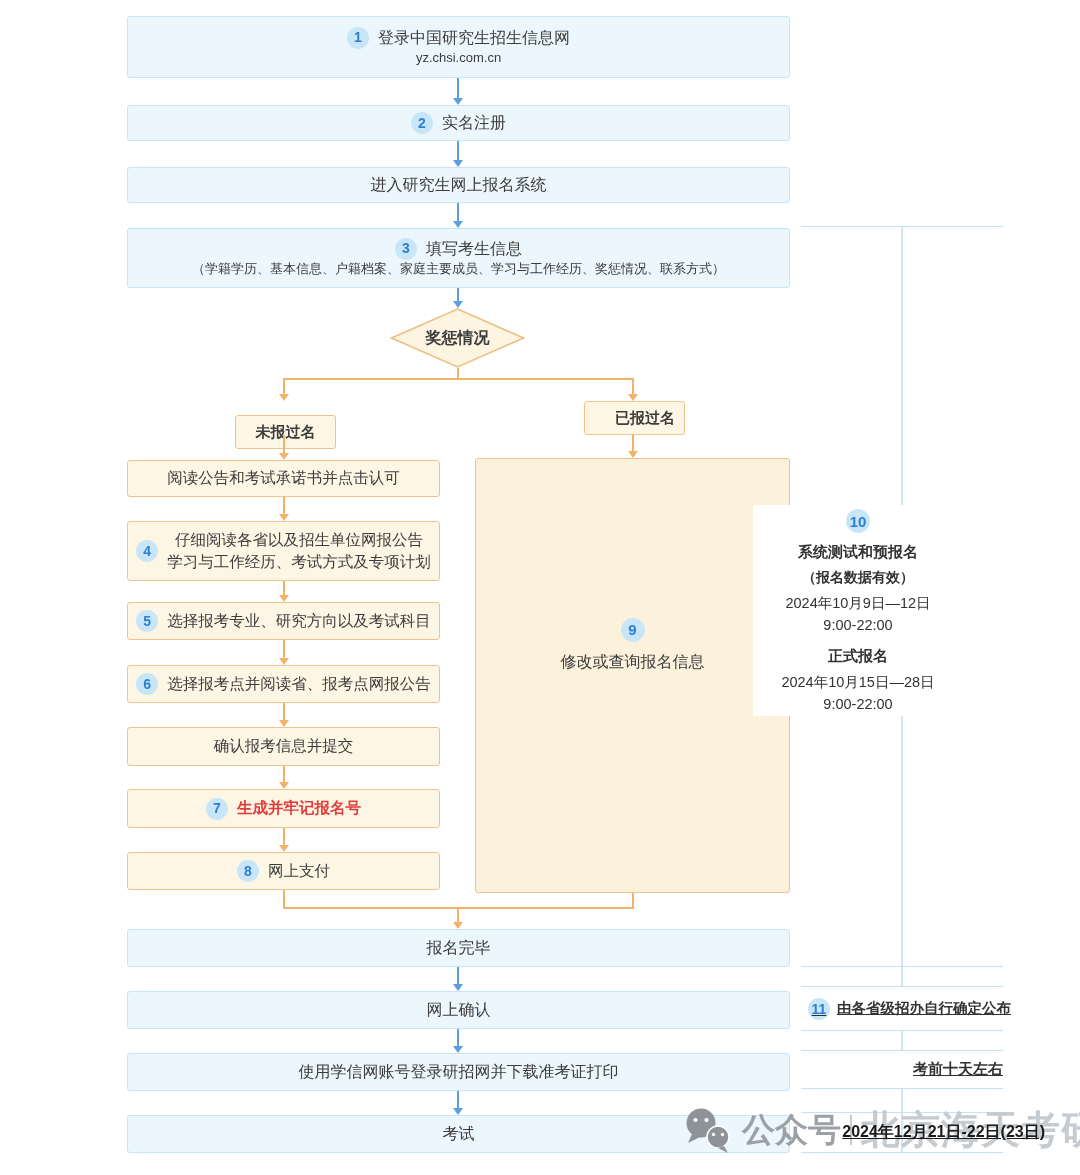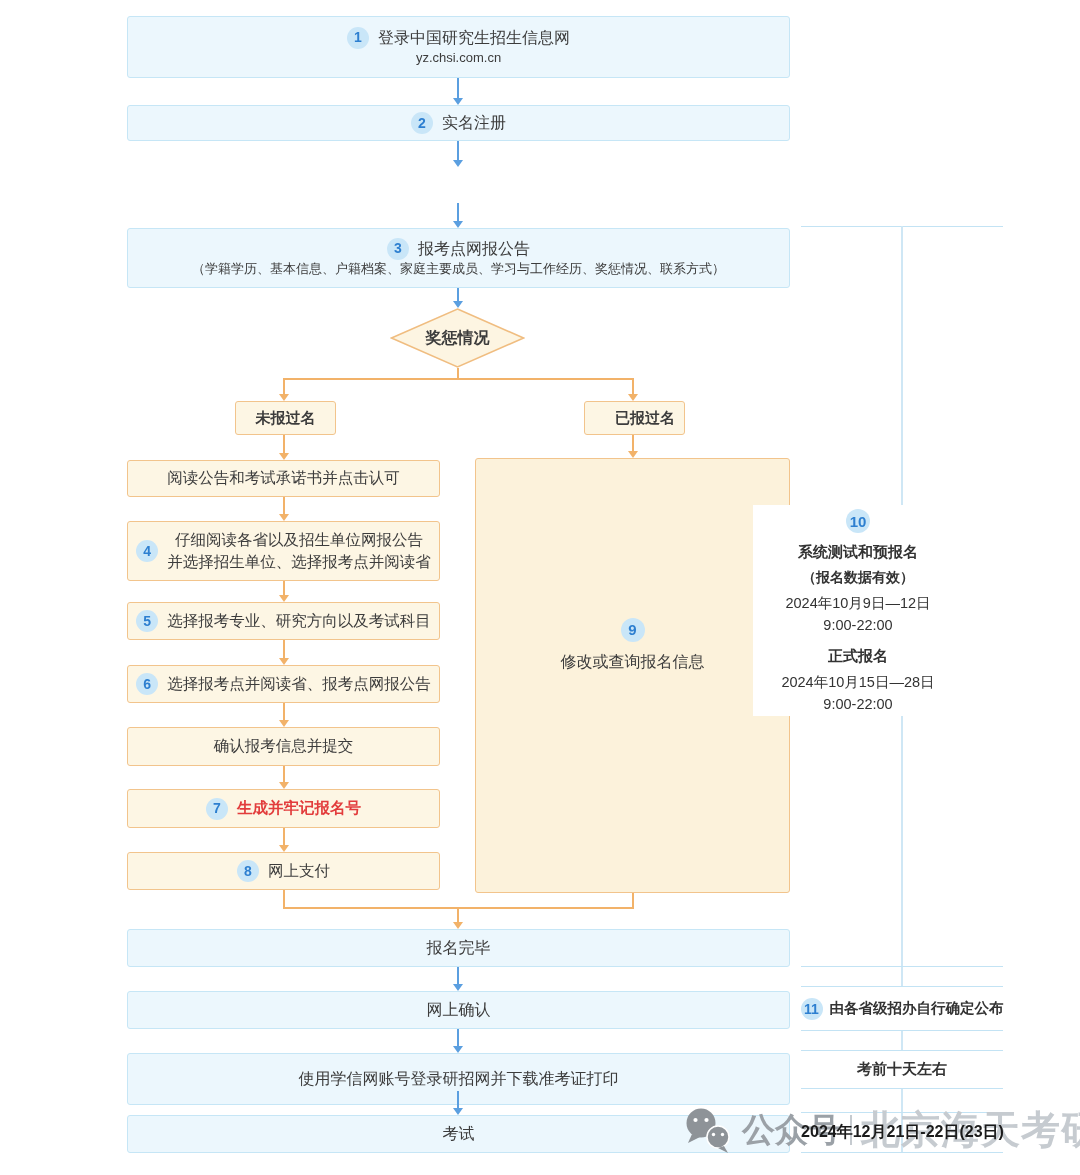--- a/index.html
+++ b/index.html
@@ -37,22 +37,22 @@
   .vline{position:absolute;width:2px;background:#cfe7f5;z-index:1;}
 
   .side-block{position:absolute;left:753px;top:505px;width:210px;background:#fff;z-index:2;
       text-align:center;color:#333;padding:4px 0;}
   .side-block .t{font-size:15px;font-weight:700;margin-top:2px;}
   .side-block .s{font-size:14px;font-weight:700;margin-top:7px;}
   .side-block .d{font-size:14.5px;margin-top:7px;}
   .side-block .d2{font-size:14.5px;margin-top:4px;}
   .side-block .gap{height:12px;}
 
-  .side-row{position:absolute;display:flex;align-items:center;justify-content:center;
-      background:#fff;z-index:2;font-size:14.5px;font-weight:700;color:#333;}
+  .side-row{position:absolute;display:flex;align-items:center;justify-content:flex-end;
+      background:#fff;z-index:2;font-size:14.5px;font-weight:700;color:#333;text-decoration:underline;}
   .side-row .badge{margin-right:7px;}
   .side-row.date{background:transparent;z-index:60;font-size:16px;color:#1b1b1b;}
 
   .watermark{position:absolute;left:682px;top:1102px;height:56px;display:flex;align-items:center;
       z-index:50;white-space:nowrap;}
   .watermark .wm-txt{font-size:33px;color:#9ba1a7;font-weight:600;margin-left:8px;}
   .watermark .wm-sep{width:2px;height:30px;background:#c6cbd0;margin:0 9px;}
   .watermark .wm-brand{font-size:39px;color:#c6cbd0;font-weight:600;letter-spacing:1px;}
 </style>
 </head>
@@ -70,62 +70,65 @@
   <div class="varrow blue-arrow" style="left:457px;top:78px;height:20px;"></div>
 
   <div class="box blue" style="left:127px;top:105px;width:663px;height:36px;">
     <div class="row">
       <span class="badge">2</span>
       <span>实名注册</span>
     </div>
   </div>
   <div class="varrow blue-arrow" style="left:457px;top:141px;height:19px;"></div>
 
+  <div class="box blue" style="left:127px;top:167px;width:663px;height:36px;">
+    <span>进入研究生网上报名系统</span>
+  </div>
   <div class="varrow blue-arrow" style="left:457px;top:203px;height:18px;"></div>
 
   <div class="box blue" style="left:127px;top:228px;width:663px;height:60px;">
     <div class="row">
       <span class="badge">3</span>
-      <span>报考点网报公告</span>
+      <span>填写考生信息</span>
     </div>
     <div class="sub">（学籍学历、基本信息、户籍档案、家庭主要成员、学习与工作经历、奖惩情况、联系方式）</div>
   </div>
   <div class="varrow blue-arrow" style="left:457px;top:288px;height:13px;"></div>
 
   <div class="diamond-wrap">
     <svg width="135" height="60">
       <polygon points="67.5,1 133.5,30 67.5,59 1.5,30" fill="#fdf5e2" stroke="#f0bd80" stroke-width="1.5"></polygon>
     </svg>
     <div class="dtext">奖惩情况</div>
   </div>
 
   <div class="cline" style="left:457px;top:368px;width:2px;height:11px;"></div>
   <div class="cline" style="left:283px;top:378px;width:351px;height:2px;"></div>
   <div class="varrow orange-arrow" style="left:283px;top:378px;height:16px;"></div>
   <div class="varrow orange-arrow" style="left:632px;top:378px;height:16px;"></div>
 
-  <div class="box cream bold" style="left:235px;top:401px;width:101px;height:34px;font-size:15px;">
+  <div class="box cream bold" style="left:235px;top:415px;width:101px;height:34px;font-size:15px;">
     <span>未报过名</span>
   </div>
   <div class="box cream bold" style="left:584px;top:401px;width:101px;height:34px;font-size:15px;padding-left:21px;">
     <span>已报过名</span>
   </div>
   <div class="varrow orange-arrow" style="left:283px;top:435px;height:18px;"></div>
   <div class="varrow orange-arrow" style="left:632px;top:435px;height:16px;"></div>
 
   <div class="box cream" style="left:127px;top:460px;width:313px;height:37px;font-size:15.5px;">
     <span>阅读公告和考试承诺书并点击认可</span>
   </div>
   <div class="varrow orange-arrow" style="left:283px;top:497px;height:17px;"></div>
 
   <div class="box cream" style="left:127px;top:521px;width:313px;height:60px;font-size:15.5px;flex-direction:row;">
     <span class="badge">4</span>
     <span style="display:flex;flex-direction:column;">
       <span>仔细阅读各省以及招生单位网报公告</span>
-      <span>并选择招生单位、选择报考点并阅读省</span>
+      <span>学习与工作经历、考试方式及专项计划</span>
     </span>
   </div>
   <div class="varrow orange-arrow" style="left:283px;top:581px;height:14px;"></div>
 
   <div class="box cream" style="left:127px;top:602px;width:313px;height:38px;font-size:15.5px;flex-direction:row;">
     <span class="badge">5</span>
     <span>选择报考专业、研究方向以及考试科目</span>
   </div>
   <div class="varrow orange-arrow" style="left:283px;top:640px;height:18px;"></div>
 
@@ -164,21 +167,21 @@
   <div class="box blue" style="left:127px;top:929px;width:663px;height:38px;">
     <span>报名完毕</span>
   </div>
   <div class="varrow blue-arrow" style="left:457px;top:967px;height:17px;"></div>
 
   <div class="box blue" style="left:127px;top:991px;width:663px;height:38px;">
     <span>网上确认</span>
   </div>
   <div class="varrow blue-arrow" style="left:457px;top:1029px;height:17px;"></div>
 
-  <div class="box blue" style="left:127px;top:1053px;width:663px;height:52px;">
+  <div class="box blue" style="left:127px;top:1053px;width:663px;height:38px;">
     <span>使用学信网账号登录研招网并下载准考证打印</span>
   </div>
   <div class="varrow blue-arrow" style="left:457px;top:1091px;height:17px;"></div>
 
   <div class="box blue" style="left:127px;top:1115px;width:663px;height:38px;">
     <span>考试</span>
   </div>
 
   <div class="hairline" style="left:801px;top:226px;width:202px;"></div>
   <div class="vline" style="left:901px;top:226px;height:926px;"></div>

